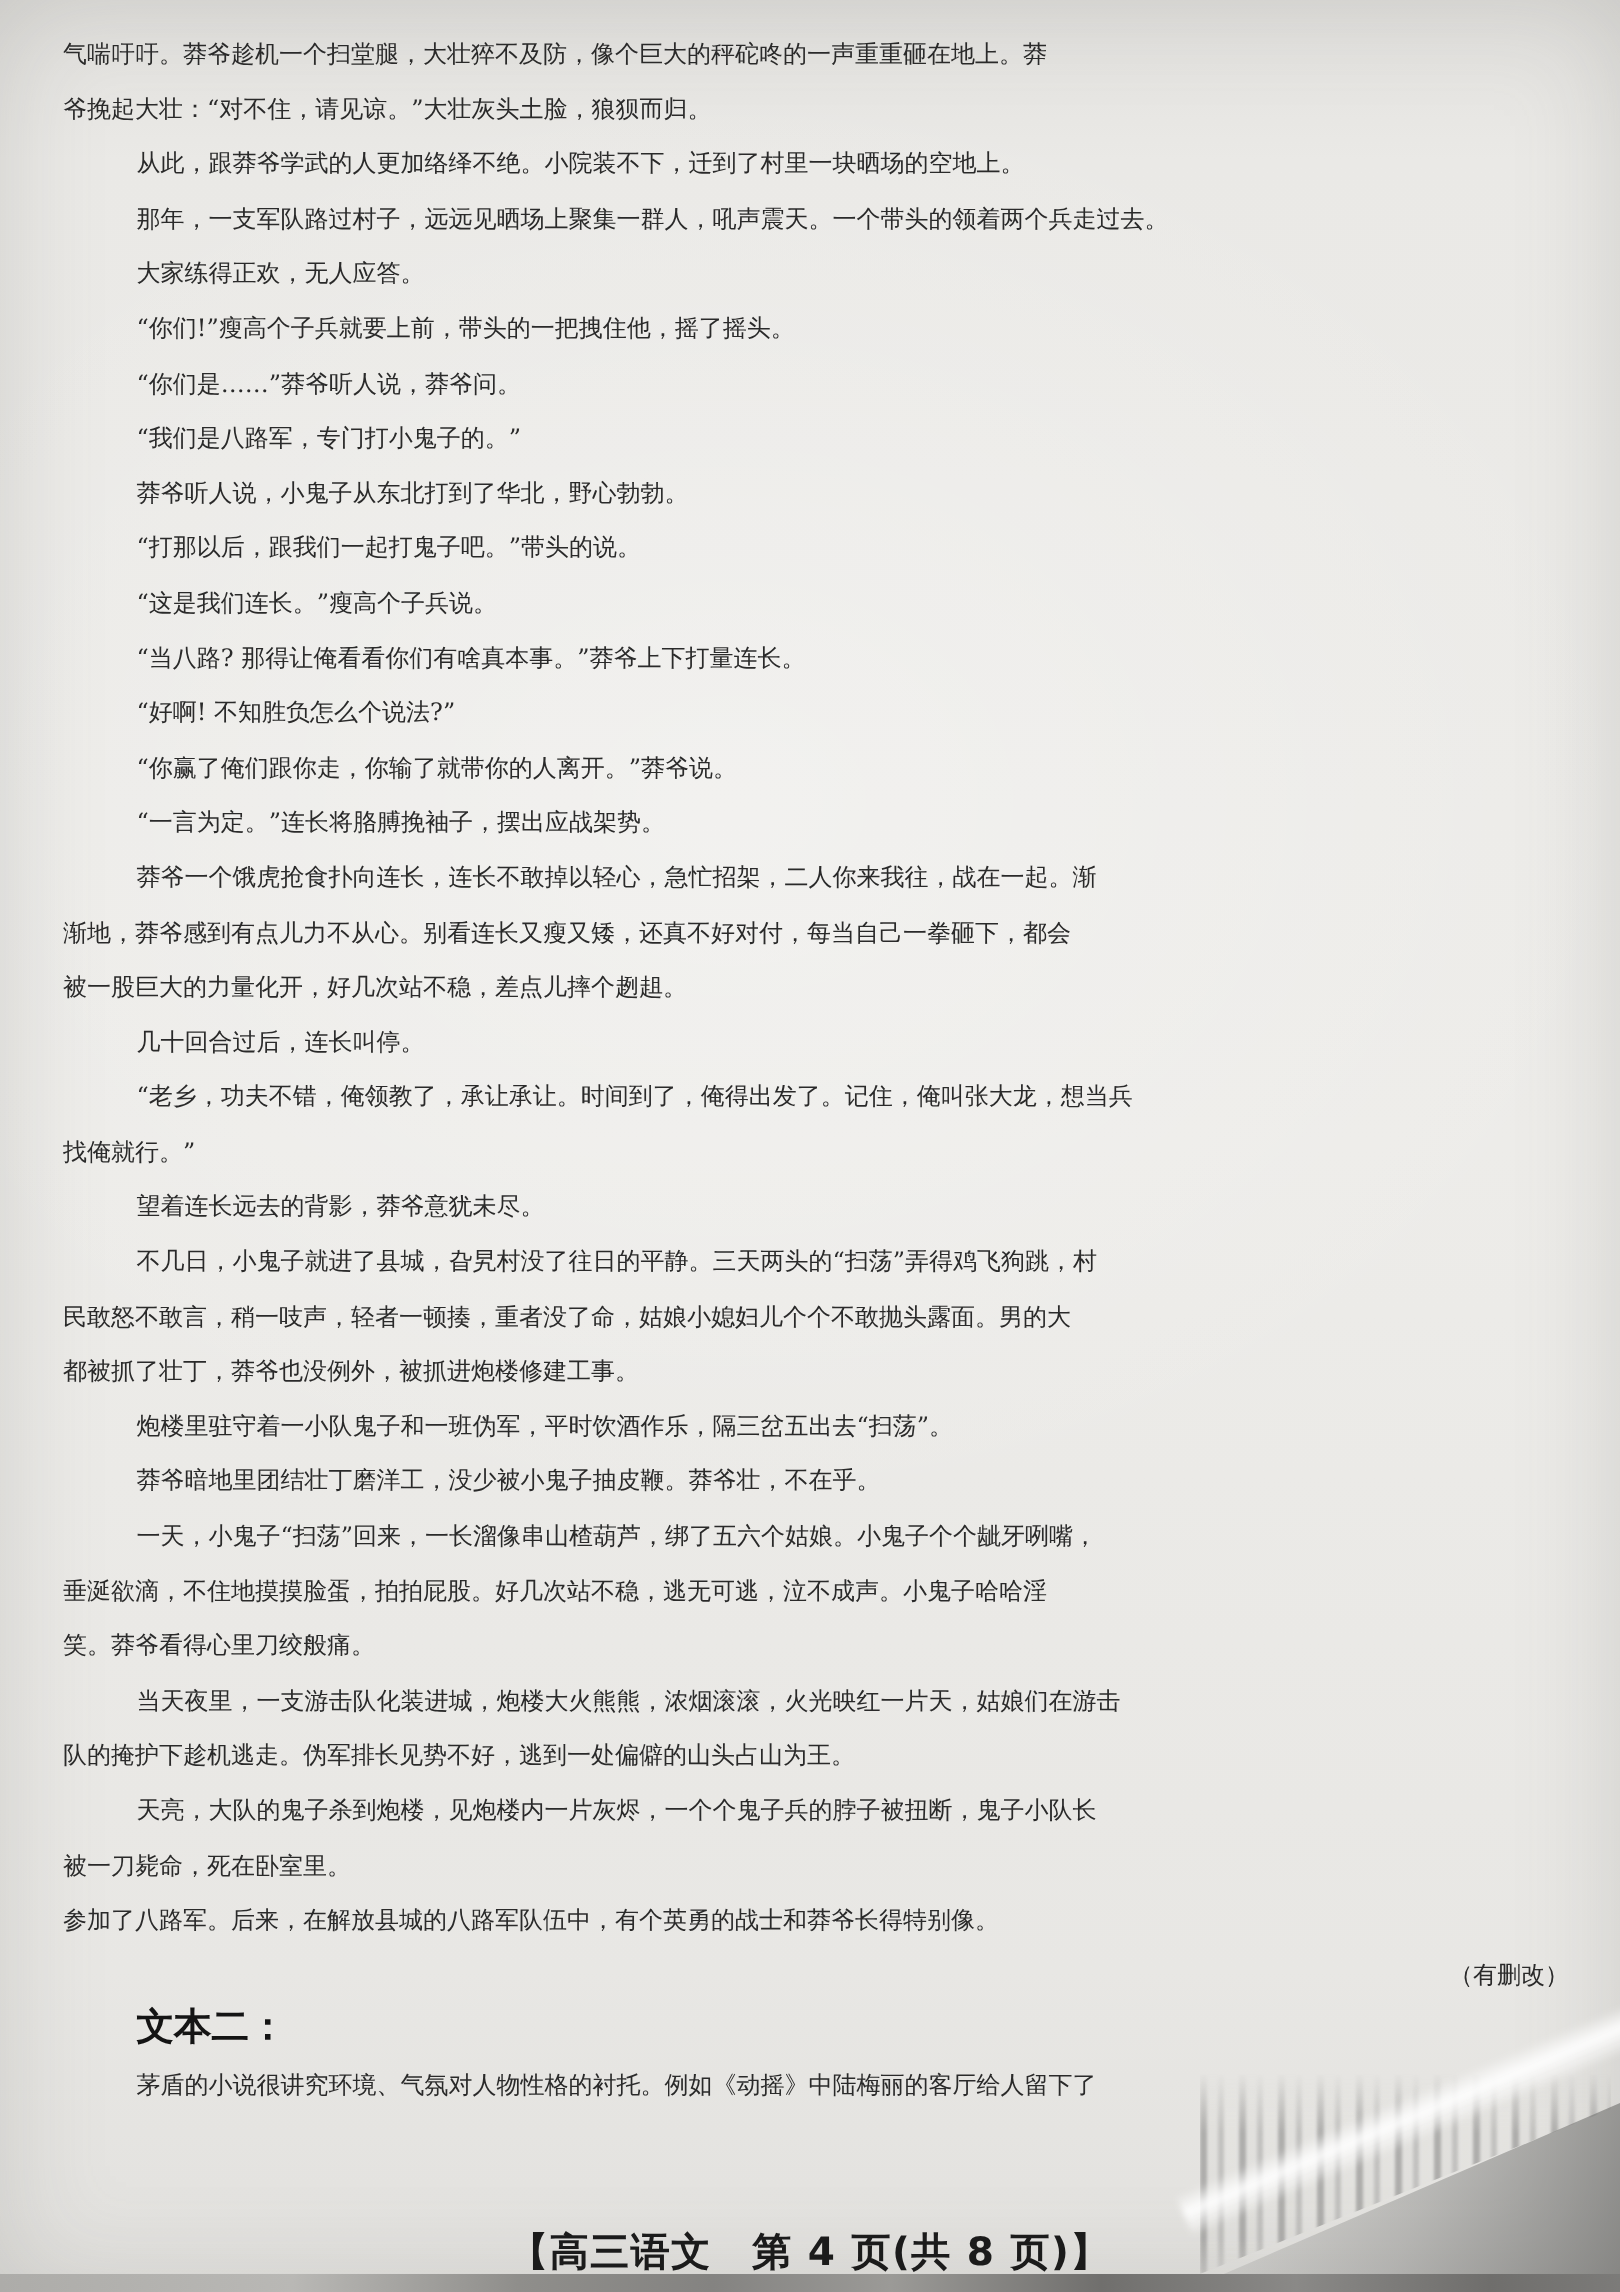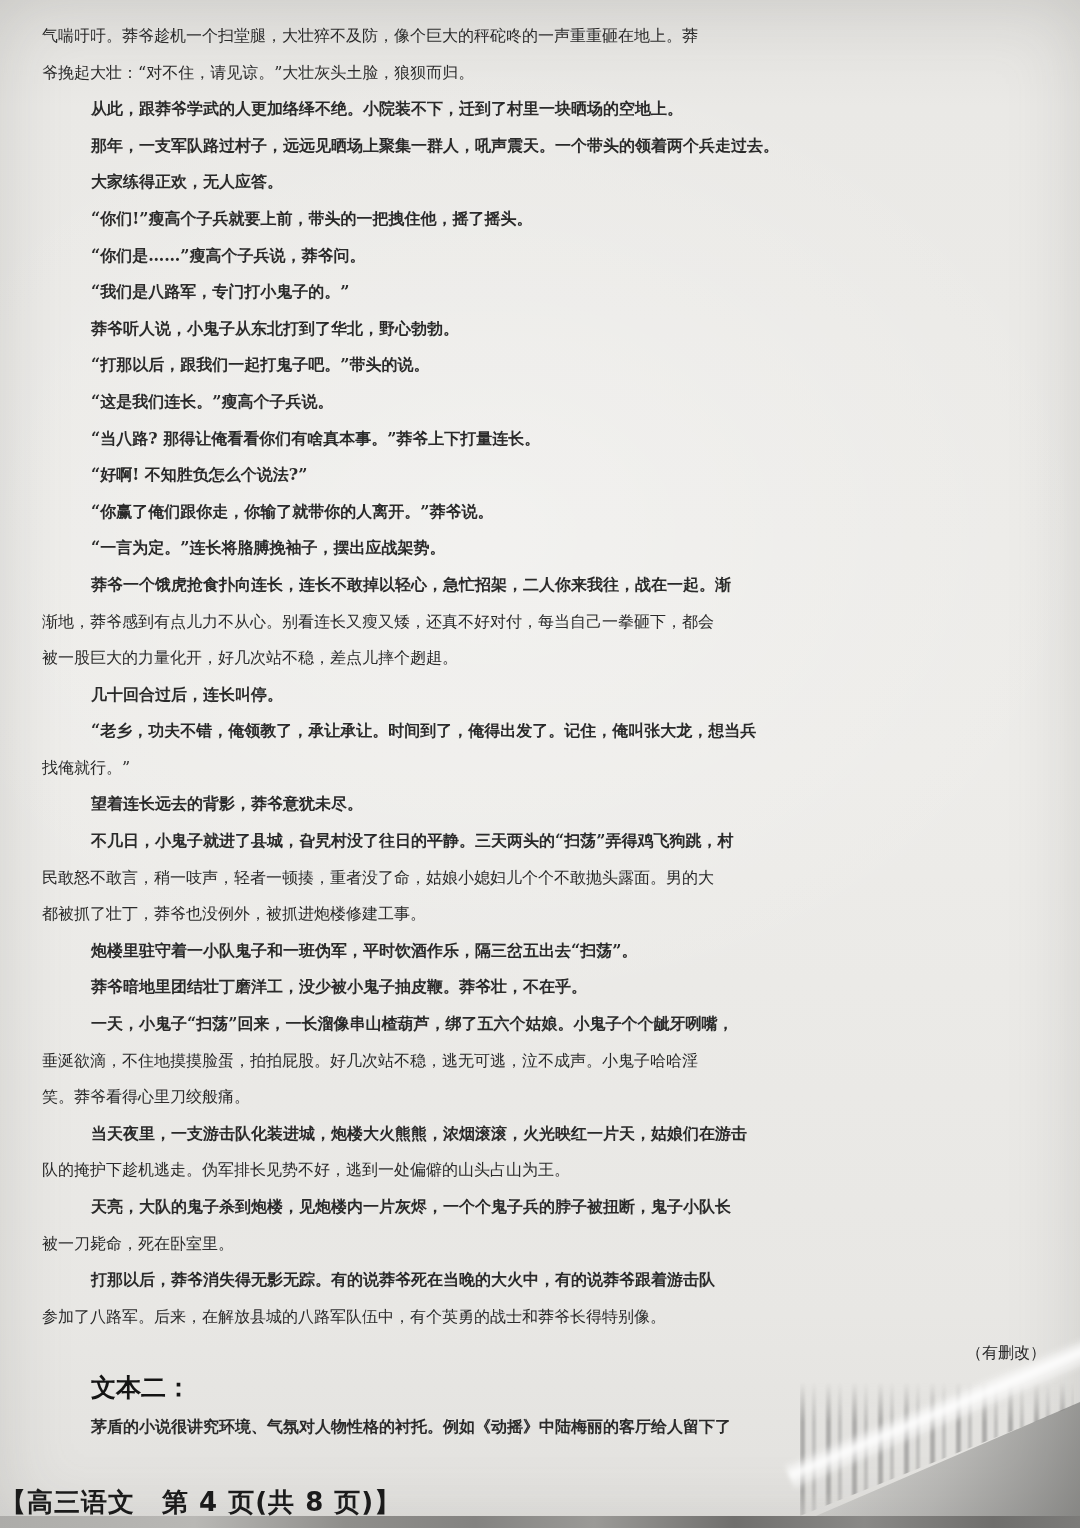--- a/index.html
+++ b/index.html
@@ -17,30 +17,30 @@
   .text-col{
     position:absolute;left:42px;top:18px;width:1004px;
     color:#262626;
   }
   .line{
     height:36.6px;line-height:36.6px;
     font-size:16px;letter-spacing:0px;
     white-space:nowrap;
     color:#2a2a2a;
   }
-  .line.indent{padding-left:49px;font-weight:bold;}
+  .line.indent{padding-left:49px;}
   .line.right{text-align:right;padding-right:0px;}
   .line.bold{
     font-weight:700;color:#141414;
     font-family:Liberation Mono, monospace;
     font-size:25px;
   }
   .footer{
     position:absolute;left:0;top:1484px;width:1080px;height:36px;
-    line-height:36px;
+    line-height:36px;text-align:center;
     font-family:"DejaVu Sans","Liberation Sans",sans-serif;
     font-weight:700;font-size:26px;letter-spacing:1px;color:#1b1b1b;
   }
   
   .smear{
     position:absolute;left:800px;top:1382px;width:274px;height:134px;
     background:repeating-linear-gradient(90deg,
       rgba(85,85,85,0.38) 0px 5px,
       rgba(190,190,188,0.10) 5px 12px,
       rgba(115,115,115,0.30) 12px 16px,
@@ -73,21 +73,21 @@
 <body>
 
 <div class="page">
   <div class="text-col" id="body-text">
       <div class="line">气喘吁吁。莽爷趁机一个扫堂腿，大壮猝不及防，像个巨大的秤砣咚的一声重重砸在地上。莽</div>
       <div class="line">爷挽起大壮：“对不住，请见谅。”大壮灰头土脸，狼狈而归。</div>
       <div class="line indent">从此，跟莽爷学武的人更加络绎不绝。小院装不下，迁到了村里一块晒场的空地上。</div>
       <div class="line indent">那年，一支军队路过村子，远远见晒场上聚集一群人，吼声震天。一个带头的领着两个兵走过去。</div>
       <div class="line indent">大家练得正欢，无人应答。</div>
       <div class="line indent">“你们!”瘦高个子兵就要上前，带头的一把拽住他，摇了摇头。</div>
-      <div class="line indent">“你们是……”瘦高个子兵说，莽爷问。</div>
+      <div class="line indent">“你们是……”莽爷听人说，莽爷问。</div>
       <div class="line indent">“我们是八路军，专门打小鬼子的。”</div>
       <div class="line indent">莽爷听人说，小鬼子从东北打到了华北，野心勃勃。</div>
       <div class="line indent">“打那以后，跟我们一起打鬼子吧。”带头的说。</div>
       <div class="line indent">“这是我们连长。”瘦高个子兵说。</div>
       <div class="line indent">“当八路? 那得让俺看看你们有啥真本事。”莽爷上下打量连长。</div>
       <div class="line indent">“好啊! 不知胜负怎么个说法?”</div>
       <div class="line indent">“你赢了俺们跟你走，你输了就带你的人离开。”莽爷说。</div>
       <div class="line indent">“一言为定。”连长将胳膊挽袖子，摆出应战架势。</div>
       <div class="line indent">莽爷一个饿虎抢食扑向连长，连长不敢掉以轻心，急忙招架，二人你来我往，战在一起。渐</div>
       <div class="line">渐地，莽爷感到有点儿力不从心。别看连长又瘦又矮，还真不好对付，每当自己一拳砸下，都会</div>
@@ -101,21 +101,20 @@
       <div class="line">都被抓了壮丁，莽爷也没例外，被抓进炮楼修建工事。</div>
       <div class="line indent">炮楼里驻守着一小队鬼子和一班伪军，平时饮酒作乐，隔三岔五出去“扫荡”。</div>
       <div class="line indent">莽爷暗地里团结壮丁磨洋工，没少被小鬼子抽皮鞭。莽爷壮，不在乎。</div>
       <div class="line indent">一天，小鬼子“扫荡”回来，一长溜像串山楂葫芦，绑了五六个姑娘。小鬼子个个龇牙咧嘴，</div>
       <div class="line">垂涎欲滴，不住地摸摸脸蛋，拍拍屁股。好几次站不稳，逃无可逃，泣不成声。小鬼子哈哈淫</div>
       <div class="line">笑。莽爷看得心里刀绞般痛。</div>
       <div class="line indent">当天夜里，一支游击队化装进城，炮楼大火熊熊，浓烟滚滚，火光映红一片天，姑娘们在游击</div>
       <div class="line">队的掩护下趁机逃走。伪军排长见势不好，逃到一处偏僻的山头占山为王。</div>
       <div class="line indent">天亮，大队的鬼子杀到炮楼，见炮楼内一片灰烬，一个个鬼子兵的脖子被扭断，鬼子小队长</div>
       <div class="line">被一刀毙命，死在卧室里。</div>
-      <div class="line indent">打那以后，莽爷消失得无影无踪。有的说莽爷死在当晚的大火中，有的说莽爷跟着游击队</div>
       <div class="line">参加了八路军。后来，在解放县城的八路军队伍中，有个英勇的战士和莽爷长得特别像。</div>
       <div class="line right">（有删改）</div>
       <div class="line indent bold">文本二：</div>
       <div class="line indent">茅盾的小说很讲究环境、气氛对人物性格的衬托。例如《动摇》中陆梅丽的客厅给人留下了</div>
     </div>
   <div class="footer">【高三语文　第 4 页(共 8 页)】</div>
   <div class="smear"></div>
   <div class="curl-shadow"></div>
   <div class="curl-highlight"></div>
   <div class="bottom-strip"></div>

